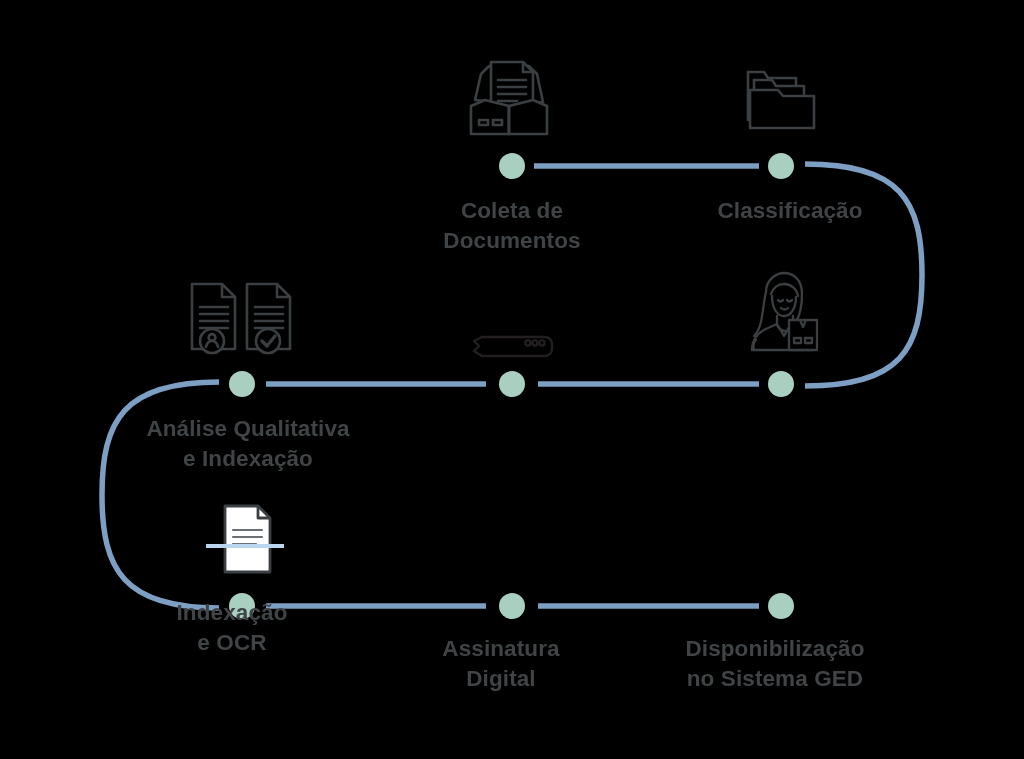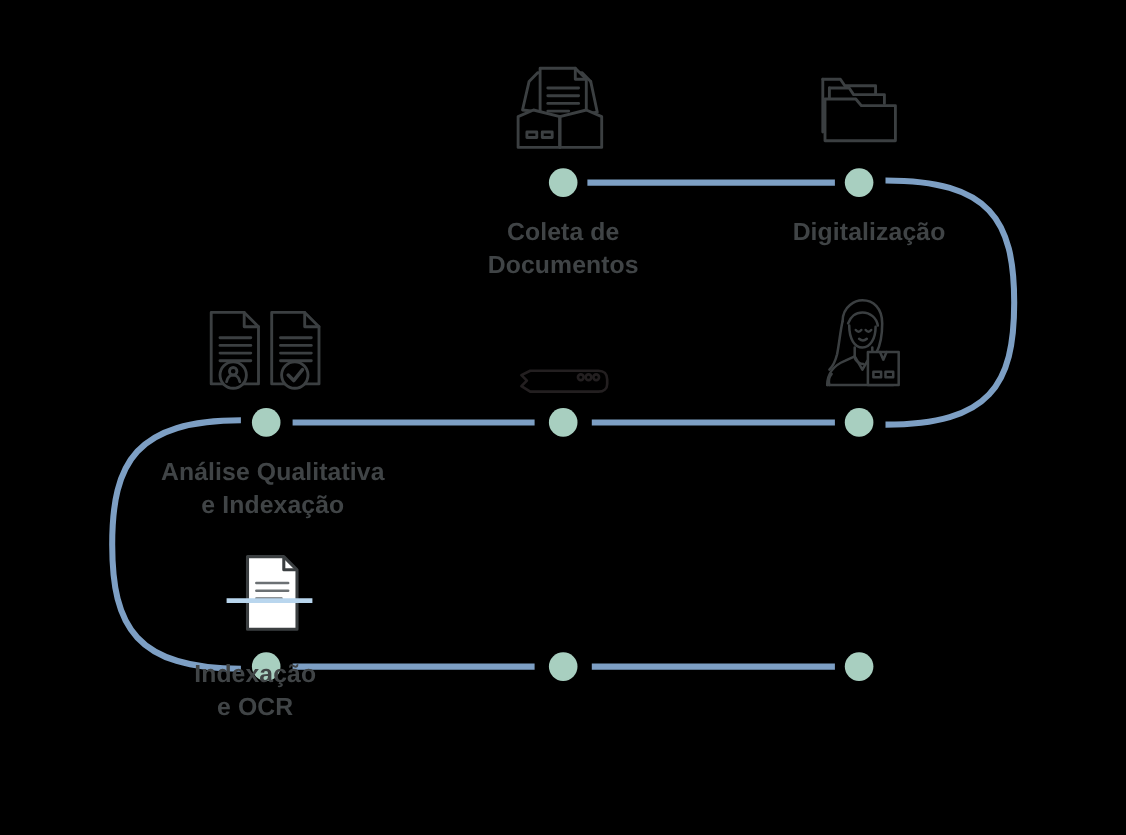--- a/index.html
+++ b/index.html
@@ -178,19 +178,23 @@
   <div class="node" style="left:781px; top:166px;"></div>
   <div class="node" style="left:781px; top:384px;"></div>
   <div class="node" style="left:512px; top:384px;"></div>
   <div class="node" style="left:242px; top:384px;"></div>
   <div class="node" style="left:242px; top:606px;"></div>
   <div class="node" style="left:512px; top:606px;"></div>
   <div class="node" style="left:781px; top:606px;"></div>
 
   <div class="step-label" style="left:512px; top:196px;">Coleta de
 Documentos</div>
-  <div class="step-label" style="left:790px; top:196px;">Digitalização</div>
+  <div class="step-label" style="left:790px; top:196px;">Classificação</div>
   <div class="step-label" style="left:248px; top:414px;">Análise Qualitativa
 e Indexação</div>
   <div class="step-label" style="left:232px; top:598px;">Indexação
 e OCR</div>
+  <div class="step-label" style="left:501px; top:634px;">Assinatura
+Digital</div>
+  <div class="step-label" style="left:775px; top:634px;">Disponibilização
+no Sistema GED</div>
 
 </div>
 
 </body></html>

